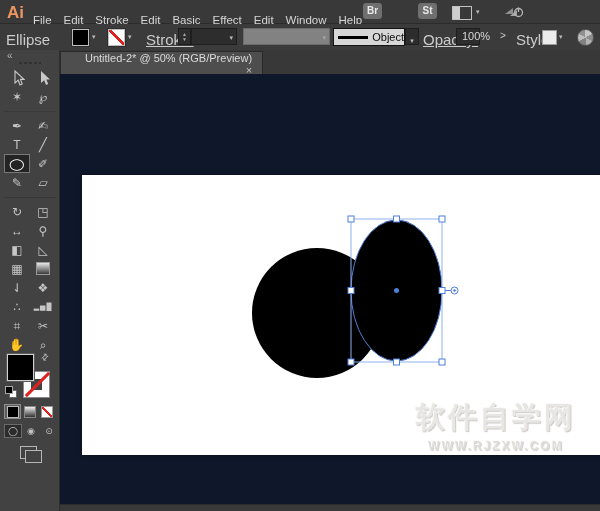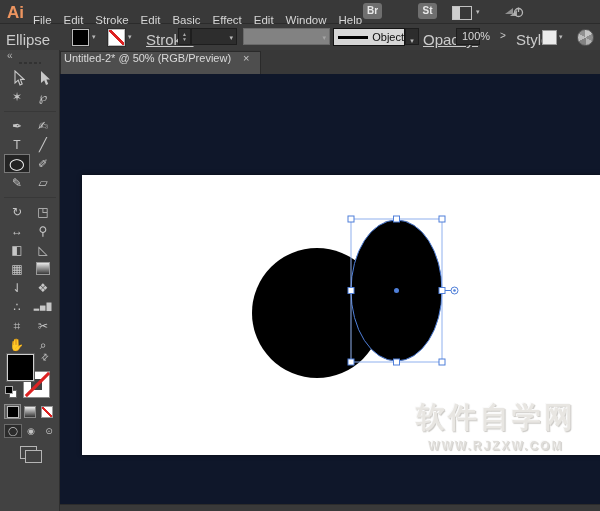--- a/index.html
+++ b/index.html
@@ -38,21 +38,21 @@
   #brush-chev .chev{line-height:15px;}
   #opacity-field{left:456px;width:24px;font-size:11px;color:#d8d8d8;line-height:15px;padding-left:5px;}
   #opacity-more{position:absolute;left:500px;top:6px;color:#c9c9c9;font-size:10px;}
   #style-swatch{position:absolute;left:542px;top:6px;width:13px;height:13px;background:#ececec;border:1px solid #9a9a9a;}
   #style-chev{left:559px;}
   #wheel-icon{position:absolute;left:577px;top:5px;width:15px;height:15px;border-radius:50%;border:1px solid #585858;
     background:conic-gradient(#c6c6c6 0 60deg,#8e8e8e 0 120deg,#b3b3b3 0 180deg,#828282 0 240deg,#bdbdbd 0 300deg,#909090 0 360deg);}
   
   #tabbar{position:absolute;left:60px;top:50px;width:540px;height:24px;background:#383838;}
   #doc-tab{position:absolute;left:0;top:1px;height:23px;background:#4e4e4e;border:1px solid #2a2a2a;border-bottom:none;
-    display:flex;align-items:flex-start;padding:0 10px 0 3px;box-sizing:border-box;}
+    display:flex;align-items:flex-end;padding:0 10px 0 24px;box-sizing:border-box;flex-direction:column;}
   #doc-tab .t{font-size:11px;color:#dadada;white-space:nowrap;}
   #doc-tab .x{margin-left:12px;font-size:11px;color:#c6c6c6;}
   
   #toolspanel{position:absolute;left:0;top:50px;width:60px;height:461px;background:#424242;border-right:1px solid #2e2e2e;box-sizing:border-box;}
   #collapse{position:absolute;left:7px;top:0px;color:#b3b3b3;font-size:10px;letter-spacing:-1px;}
   #grip{position:absolute;left:19px;top:12px;width:22px;height:2px;
     background:repeating-linear-gradient(90deg,#323232 0 3px,transparent 3px 5px);}
   #toolgrid{position:absolute;left:4px;top:18px;width:52px;display:grid;grid-template-columns:26px 26px;}
   .tool{height:19px;display:flex;align-items:center;justify-content:center;color:#c6c6c6;font-size:12px;}
   .tool.sel{background:#242424;box-shadow:inset 0 0 0 1px #787878;color:#fff;}

